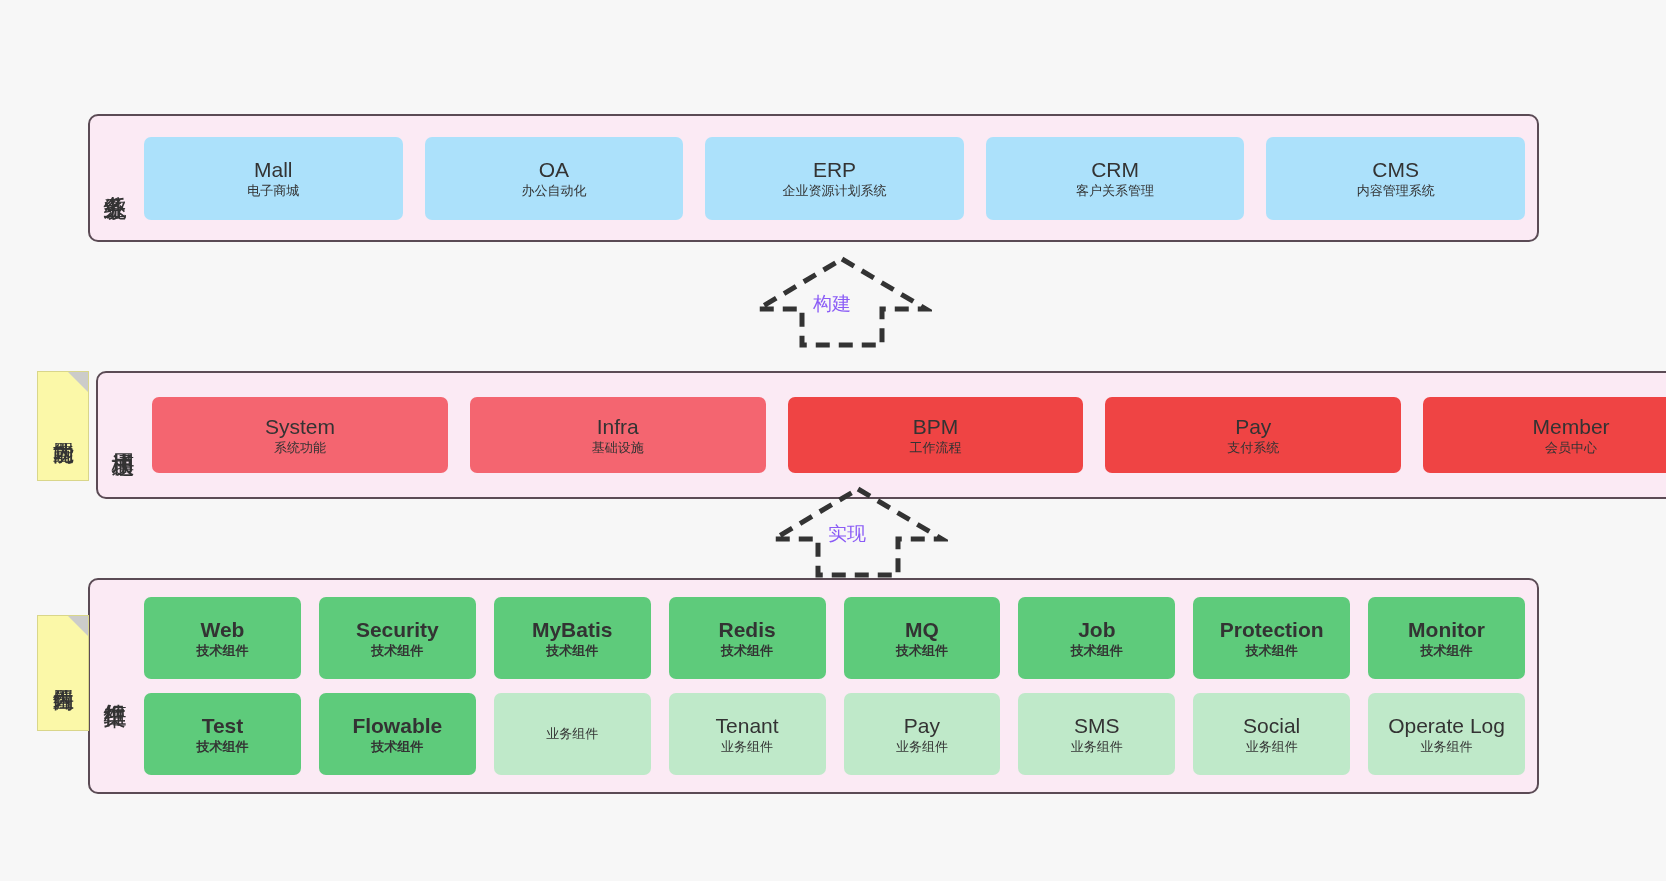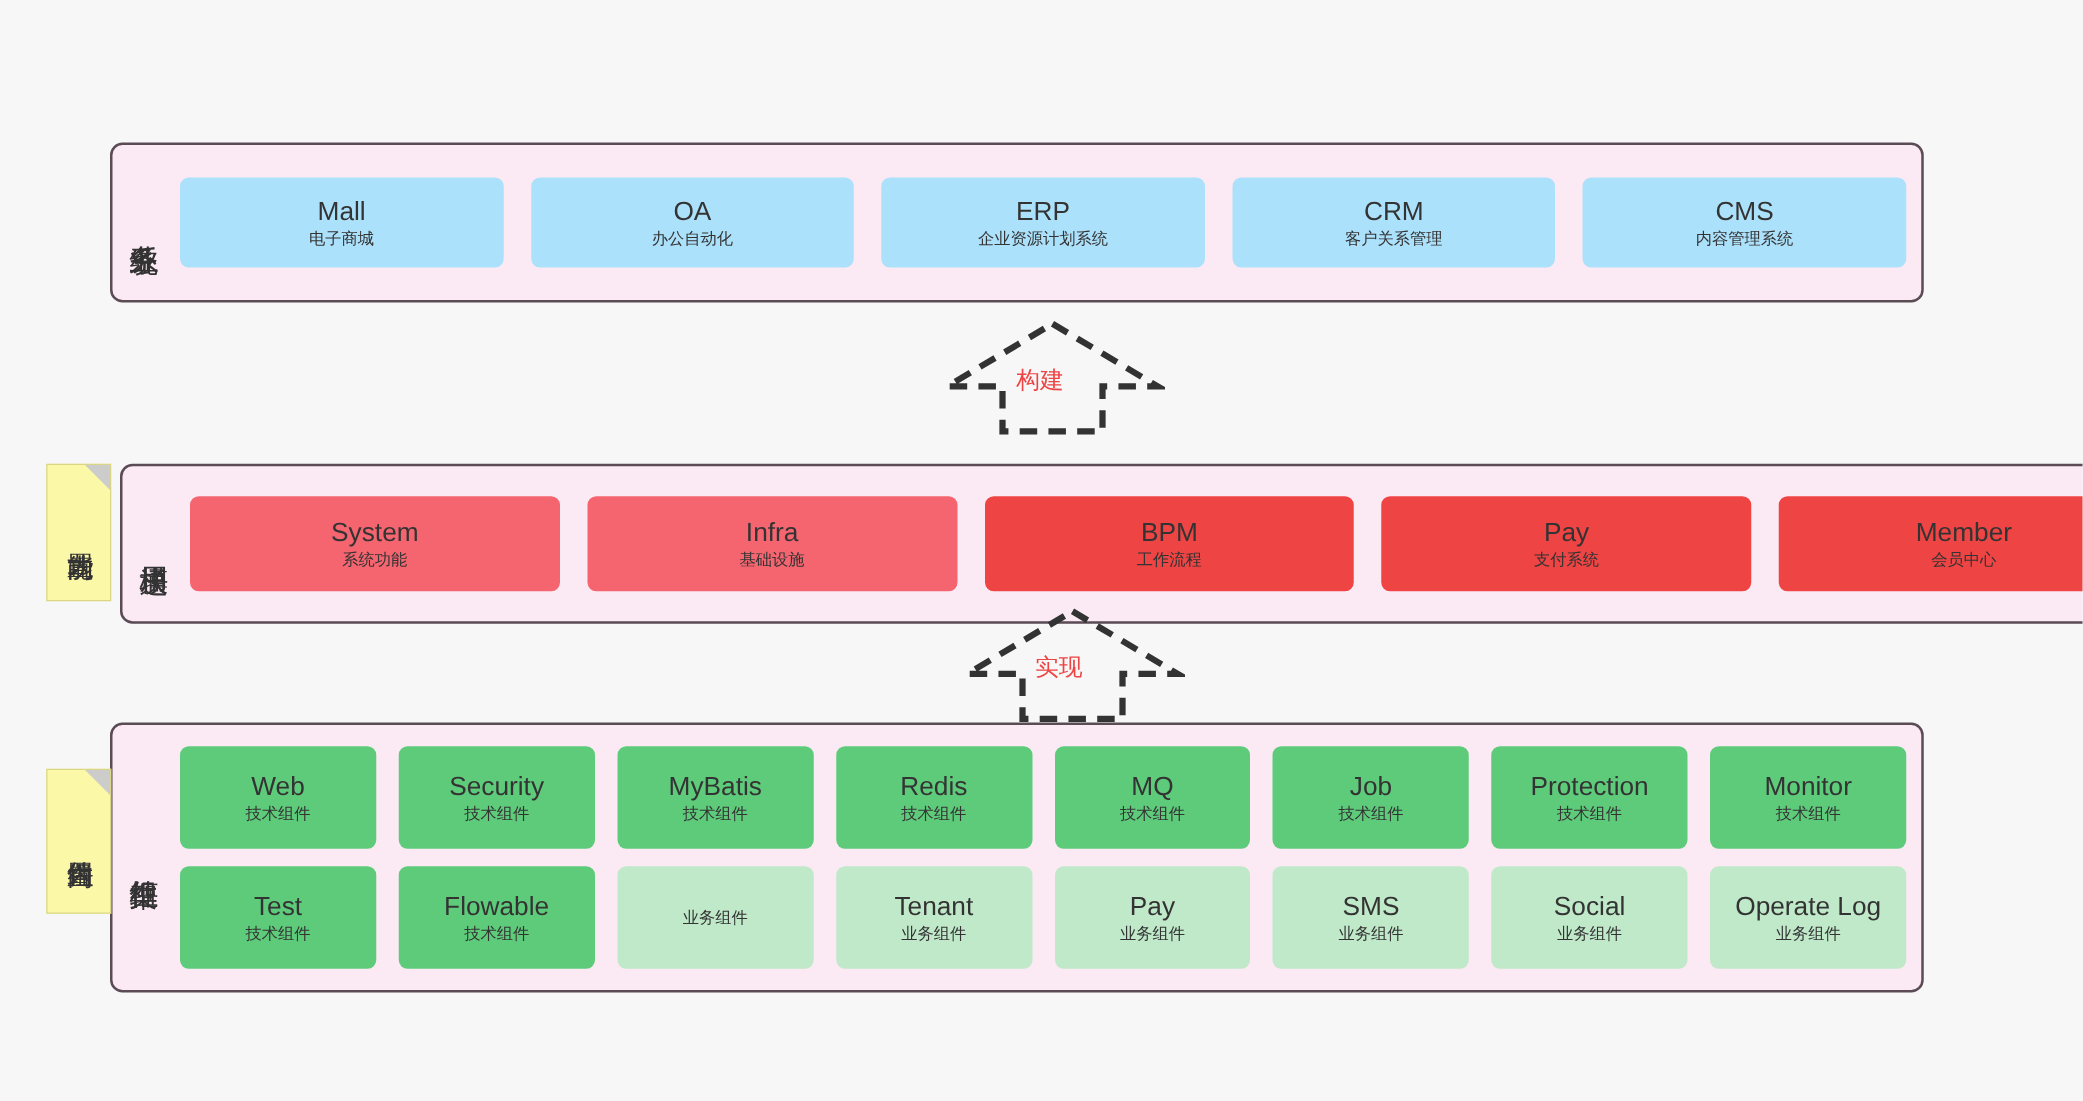--- a/index.html
+++ b/index.html
@@ -74,26 +74,26 @@
     color: #333333;
     line-height: 1.30;
     padding: 4px 6px;
   }
   .card .t1 { font-size: 21px; }
   .card .t2 { font-size: 13px; }
 
   .card.blue        { background: #ace1fb; }
   .card.red         { background: #f46570; }
   .card.pink        { background: #ef4444; }
-  .card.green       { background: #5ecb7b; }
+  .card.green       { background: #5ecb7b; font-weight: bold; }
   .card.greenlight  { background: #bfe9c9; }
 
   
   #layer1 { left: 88px;  top: 114px;  width: 1451px; height: 128px; }
-  #layer1 .card { height: 72px; }
+  #layer1 .card { height: 83px; }
 
   
   #layer2 { left: 96px;  top: 349px;  width: 1637px; height: 128px; margin-top: 22px; }
   #layer2 .card { height: 76px; }
 
   
   #layer3 { left: 88px;  top: 578px;  width: 1451px; height: 216px; }
   #layer3 .card { height: 82px; }
   #layer3 .layer-body { gap: 14px; padding-top: 8px; padding-bottom: 8px; }
   #layer3 .row { gap: 18px; }
@@ -127,21 +127,21 @@
   #note2 { left: 37px; top: 615px; width: 52px; height: 116px; }
 
   
   .arrow-wrap { position: absolute; z-index: 2; }
   #arrow1 { left: 752px; top: 253px;  width: 180px; height: 96px; }
   #arrow2 { left: 768px; top: 483px;  width: 180px; height: 96px; }
 
   .arrow-label {
     position: absolute;
     font-size: 19px;
-    color: #ef4444;
+    color: #8b5cf6;
     background: transparent;
     white-space: nowrap;
     text-align: center;
   }
   #label1 { left: 813px; top: 291px; }
   #label2 { left: 828px; top: 521px; }
 </style>
 </head>
 <body>
 

